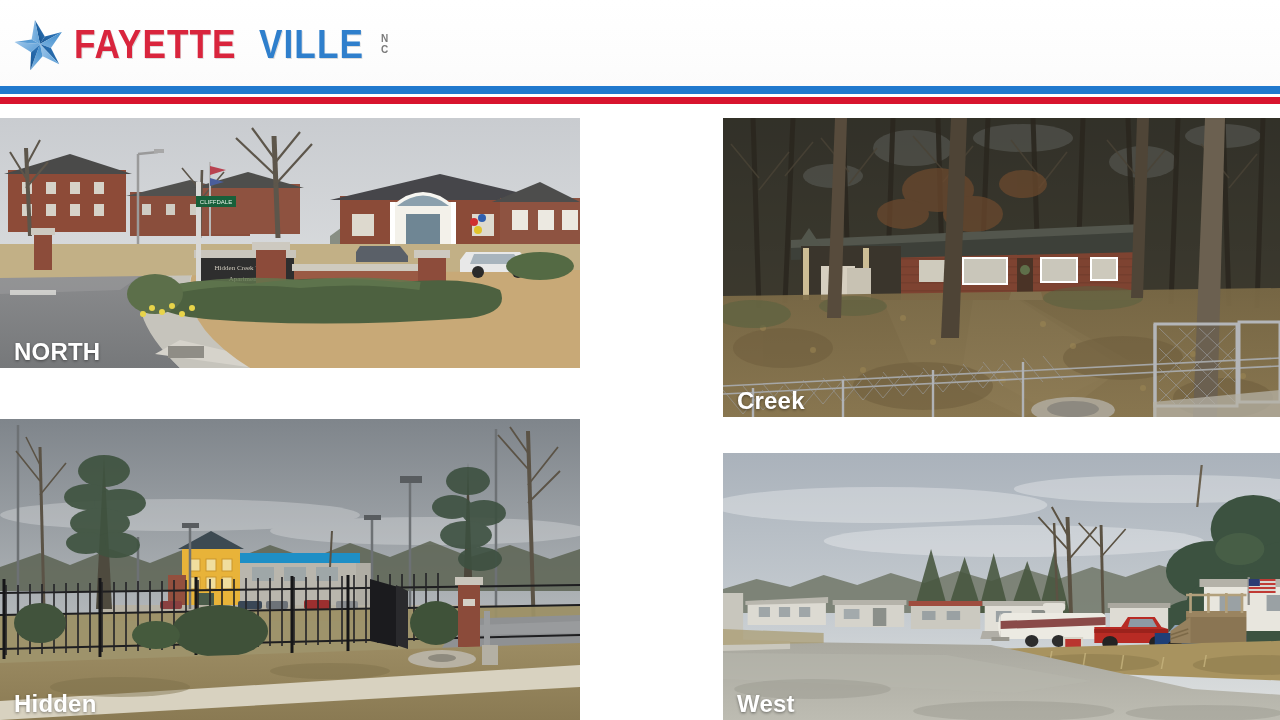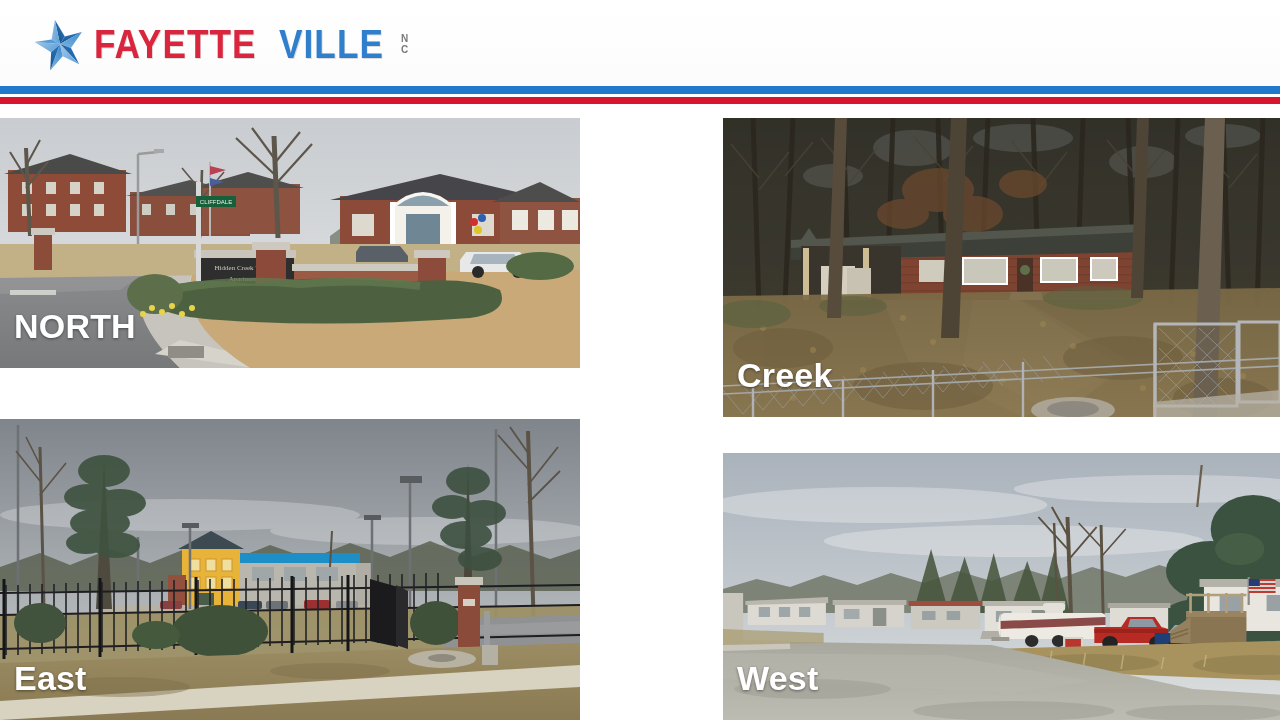--- a/index.html
+++ b/index.html
@@ -22,21 +22,21 @@
   
   #header {
     position: absolute;
     left: 0; top: 0;
     width: 1280px; height: 86px;
     background: linear-gradient(180deg,#ffffff 0%,#fdfdfd 60%,#fbfbfb 100%);
   }
 
   #logo {
     position: absolute;
-    left: 34px; top: 16px;
+    left: 14px; top: 16px;
     height: 56px;
     display: flex;
     align-items: center;
   }
 
   #logo-star {
     width: 52px; height: 52px;
     margin-right: 8px;
     flex: none;
   }
@@ -110,24 +110,24 @@
   }
   .photo-canvas {
     position: absolute;
     left: 0; top: 0;
     width: 100%; height: 100%;
     display: block;
   }
   .photo-label {
     position: absolute;
     left: 14px;
-    bottom: 22px;
+    bottom: 2px;
     color: #ffffff;
     font-weight: bold;
-    font-size: 34px;
+    font-size: 24px;
     letter-spacing: 0.2px;
     text-shadow: 0 1px 3px rgba(0,0,0,0.45);
     z-index: 5;
     pointer-events: none;
   }
 
   #photo-north { left: 0px;   top: 118px; width: 580px; height: 250px; }
   #photo-east  { left: 723px; top: 118px; width: 557px; height: 299px; }
   #photo-south { left: 0px;   top: 419px; width: 580px; height: 301px; }
   #photo-west  { left: 723px; top: 453px; width: 623px; height: 267px; }
@@ -656,21 +656,21 @@
       <path d="M0,244 L580,224 L580,301 L0,301 Z" fill="url(#s-ground)"></path>
       <path d="M0,282 L580,246 L580,268 L0,301 Z" fill="#d8d2c0"></path>
       <ellipse cx="442" cy="240" rx="34" ry="9" fill="#b8b2a3"></ellipse>
       <ellipse cx="442" cy="239" rx="14" ry="4" fill="#8e8a7e"></ellipse>
       <rect x="482" y="226" width="16" height="20" fill="#b4b0a4"></rect>
       <g fill="#7c6f4a" opacity="0.45">
         <ellipse cx="120" cy="268" rx="70" ry="10"></ellipse>
           <ellipse cx="330" cy="252" rx="60" ry="8"></ellipse>
       </g>
     </svg>
-    <span class="photo-label">East</span>
+    <span class="photo-label">Hidden</span>
   </div>
 
   <div class="photo" id="photo-west">
     <svg class="photo-canvas" viewBox="0 0 557 267" preserveAspectRatio="none">
       <defs>
         <linearGradient id="w-sky" x1="0" y1="0" x2="0" y2="1">
           <stop offset="0%" stop-color="#aab2bb"></stop>
             <stop offset="60%" stop-color="#c5cbd0"></stop>
             <stop offset="100%" stop-color="#dfe1e0"></stop>
         </linearGradient>

